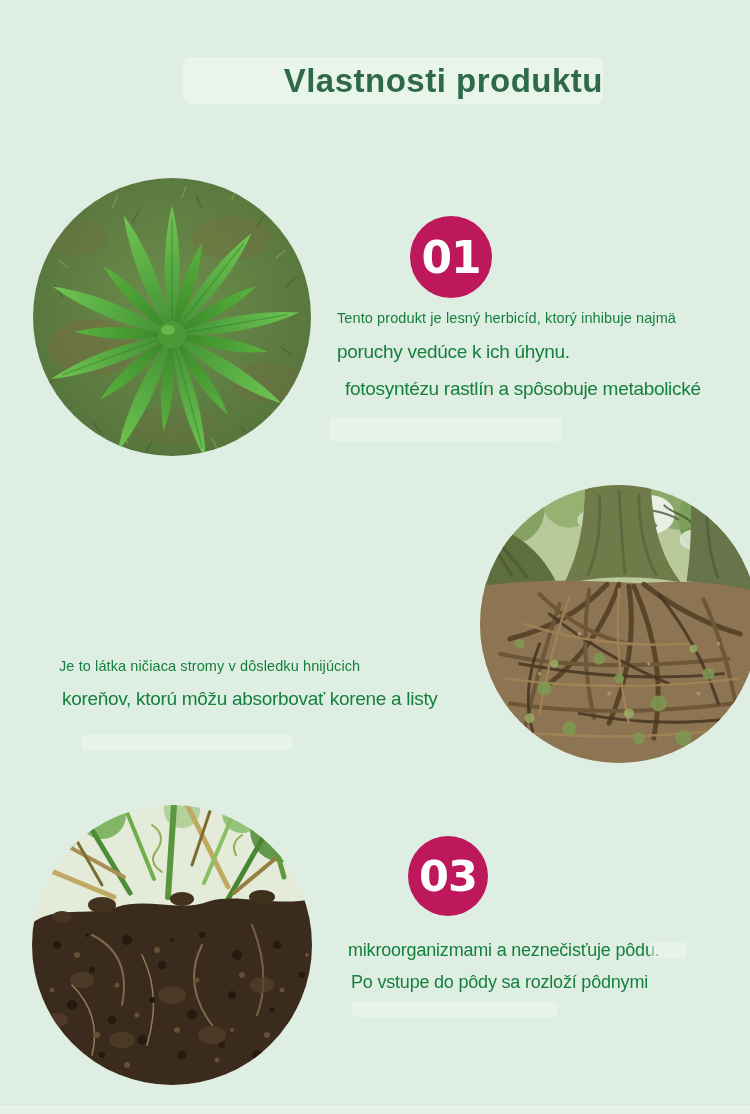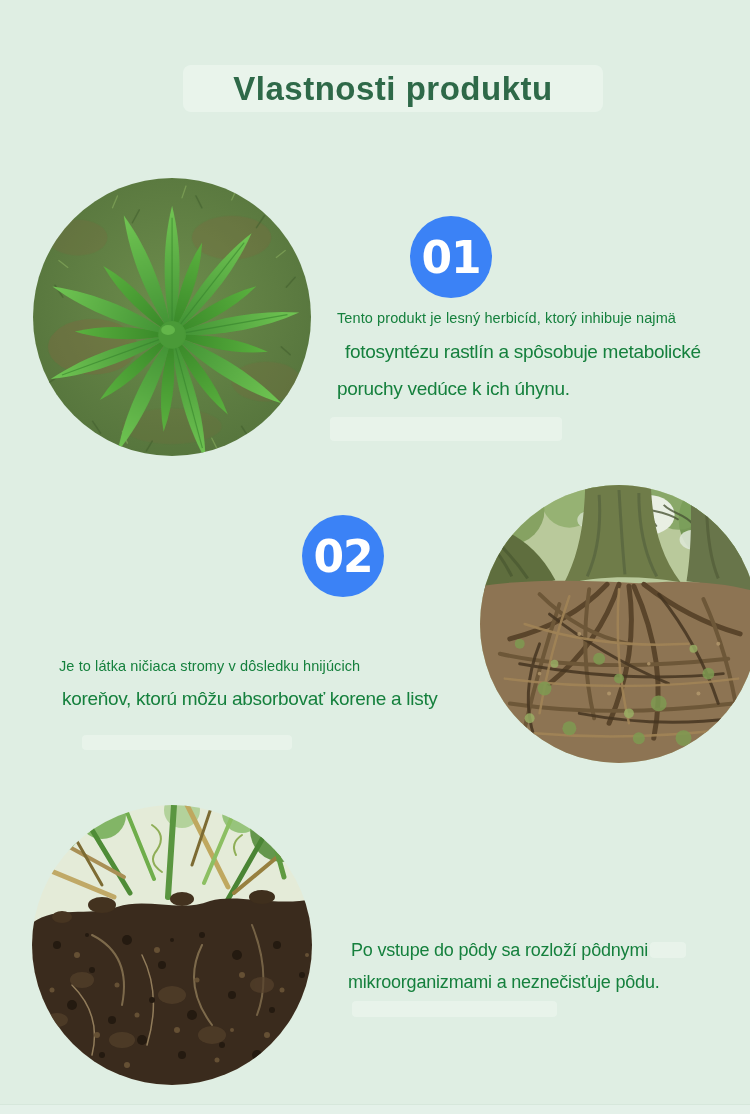--- a/index.html
+++ b/index.html
@@ -5,35 +5,35 @@
   html,body{margin:0;padding:0;background:#dfeee3;}
   .page{
     position:relative;width:750px;height:1114px;overflow:hidden;
     background:#dfeee3;
     font-family:"Liberation Sans","DejaVu Sans",sans-serif;
   }
   
   .title-band{
     position:absolute;left:183px;top:57px;width:420px;height:47px;
     background:rgba(240,250,243,.55);border-radius:8px;
-    display:flex;align-items:center;justify-content:center;margin-top:8px;
+    display:flex;align-items:center;justify-content:flex-end;
   }
   .page-title{
     font-size:33px;font-weight:600;letter-spacing:.5px;
     color:#2e6948;white-space:nowrap;
   }
   
   .photo{position:absolute;border-radius:50%;overflow:hidden;}
   .photo svg{display:block;width:100%;height:100%;}
   .photo-1{left:33px;top:178px;width:278px;height:278px;}
   .photo-2{left:480px;top:485px;width:278px;height:278px;}
   .photo-3{left:32px;top:805px;width:280px;height:280px;}
   
   .badge{
-    position:absolute;border-radius:50%;background:#3b82f6;
+    position:absolute;border-radius:50%;background:#be185d;
     display:flex;align-items:center;justify-content:center;
     color:#ffffff;font-weight:700;font-family:"DejaVu Sans","Liberation Sans",sans-serif;
     letter-spacing:-1px;
   }
   .badge-1{left:410px;top:216px;width:82px;height:82px;font-size:44px;}
   .badge-2{left:302px;top:515px;width:82px;height:82px;font-size:44px;}
   .badge-3{left:408px;top:836px;width:80px;height:80px;font-size:43px;}
   
   .feature-text{position:absolute;color:#15803d;}
   .feature-text .sm{font-size:14.5px;line-height:30px;letter-spacing:.1px;}
@@ -175,27 +175,24 @@
       <circle cx="140" cy="158" r="14" fill="#4a9a38"></circle>
       <ellipse cx="136" cy="153" rx="7" ry="5" fill="#63b64a"></ellipse>
     </svg>
   </div>
 
   <div class="badge badge-1">
     <span>01</span>
   </div>
   <div class="feature-text t1">
     <div class="sm i0">Tento produkt je lesný herbicíd, ktorý inhibuje najmä</div>
+    <div class="lg i2">poruchy vedúce k ich úhynu.</div>
     <div class="lg i1">fotosyntézu rastlín a spôsobuje metabolické</div>
-    <div class="lg i2">poruchy vedúce k ich úhynu.</div>
-  </div>
-
-  <div class="badge badge-2">
-    <span>02</span>
-  </div>
+  </div>
+
 
   <div class="photo photo-2" aria-label="tree-roots-exposed-on-forest-floor">
     <svg viewBox="0 0 280 280" xmlns="http://www.w3.org/2000/svg">
       <rect width="280" height="280" fill="#b9c99b"></rect>
       <g>
         <circle cx="245" cy="35" r="45" fill="#6f9450" opacity=".9"></circle>
         <circle cx="200" cy="15" r="30" fill="#7da05c" opacity=".8"></circle>
         <circle cx="30" cy="25" r="35" fill="#7c9b58" opacity=".85"></circle>
         <circle cx="90" cy="15" r="28" fill="#88a862" opacity=".7"></circle>
         <circle cx="130" cy="10" r="22" fill="#93b06c" opacity=".6"></circle>
@@ -375,23 +372,26 @@
         <circle cx="185" cy="255" r="2.5"></circle>
           <circle cx="235" cy="230" r="3"></circle>
           <circle cx="20" cy="185" r="2.5"></circle>
         <circle cx="275" cy="150" r="2"></circle>
           <circle cx="95" cy="260" r="3"></circle>
           <circle cx="200" cy="225" r="2"></circle>
       </g>
     </svg>
   </div>
 
+  <div class="badge badge-3">
+    <span>03</span>
+  </div>
   <div class="feature-text t3">
+    <div class="md i1">mikroorganizmami a neznečisťuje pôdu.</div>
     <div class="md i0">Po vstupe do pôdy sa rozloží pôdnymi</div>
-    <div class="md i1">mikroorganizmami a neznečisťuje pôdu.</div>
   </div>
 
   <div class="patch patch-title-echo"></div>
   <div class="patch patch-2"></div>
   <div class="patch patch-3"></div>
   <div class="patch patch-4"></div>
   <div class="bottom-strip"></div>
 
 </div>
 

